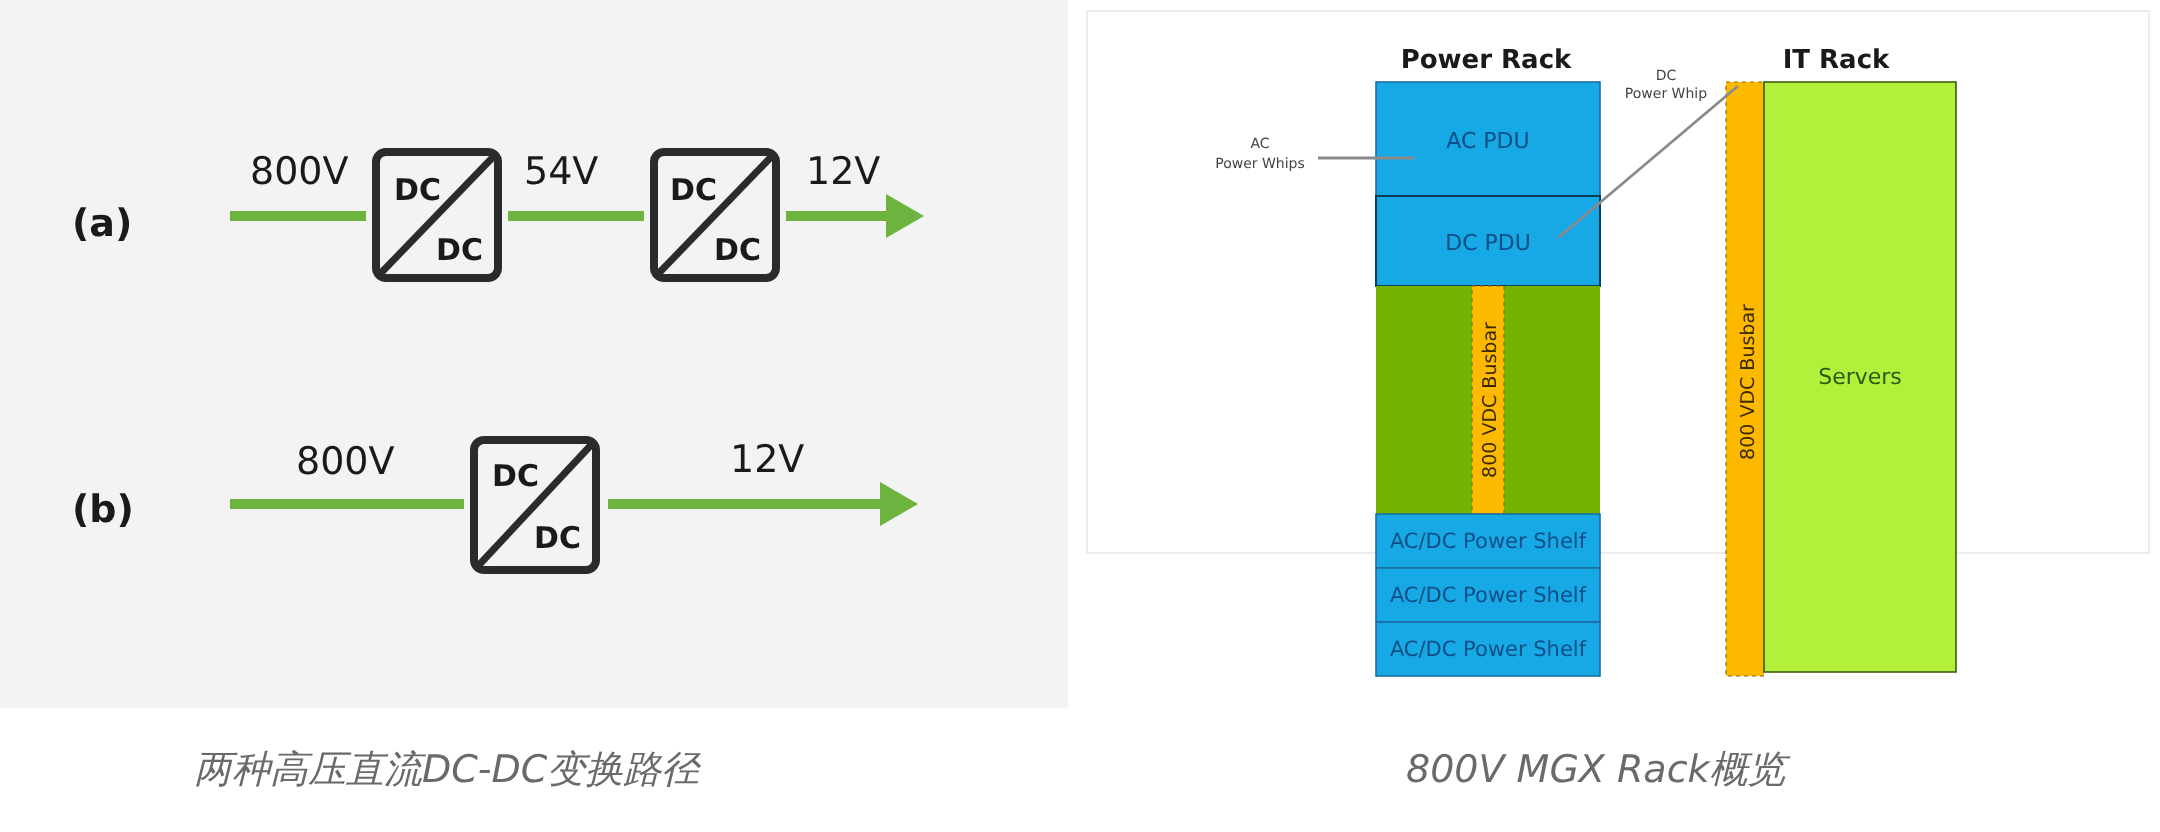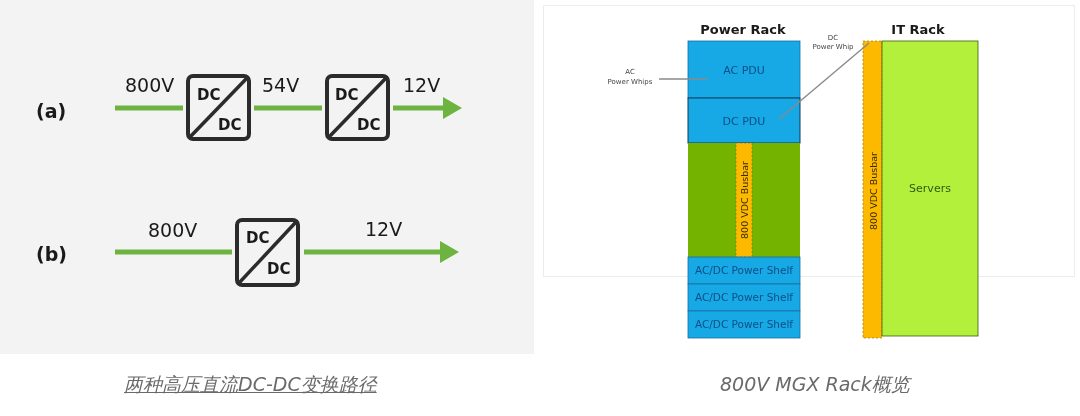--- a/index.html
+++ b/index.html
@@ -1,22 +1,22 @@
 <!DOCTYPE html>
 <html><head>
 <meta charset="utf-8">
 <style>
   html, body { margin: 0; padding: 0; background: #ffffff; }
   body { width: 1080px; height: 416px; position: relative; overflow: hidden; font-family: "DejaVu Sans", sans-serif; }
   .panel-left { position: absolute; left: 0; top: 0; width: 534px; height: 354px; background: #f3f3f3; }
   .panel-right { position: absolute; left: 543px; top: 5px; width: 532px; height: 272px; background: #ffffff; border: 1px solid #ececec; box-sizing: border-box; }
   svg text { font-family: "DejaVu Sans", sans-serif; }
   .caption { position: absolute; top: 372px; font-family: "DejaVu Sans", sans-serif; font-style: italic; font-size: 19px; color: #6a6a6a; white-space: nowrap; }
-  .cap-left { left: 124px; text-decoration: underline; }
-  .cap-right { left: 720px; }
+  .cap-left { left: 97px; }
+  .cap-right { left: 703px; }
 </style>
 </head>
 <body>
 
 <div class="panel-left">
   <svg width="534" height="354" viewBox="0 0 534 354">
 
     <text x="36" y="118" font-size="19" font-weight="bold" fill="#1a1a1a">(a)</text>
     <text x="125" y="92" font-size="19" fill="#1a1a1a">800V</text>
     <line x1="115" y1="108" x2="183" y2="108" stroke="#6db33f" stroke-width="5"></line>

